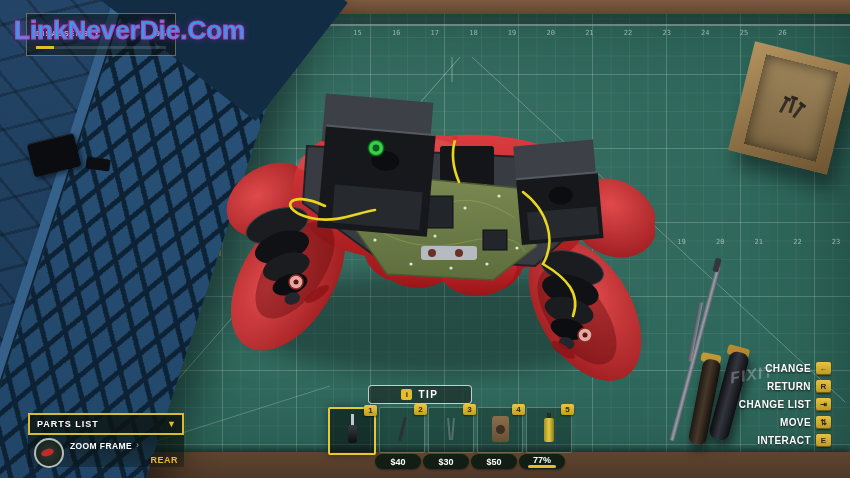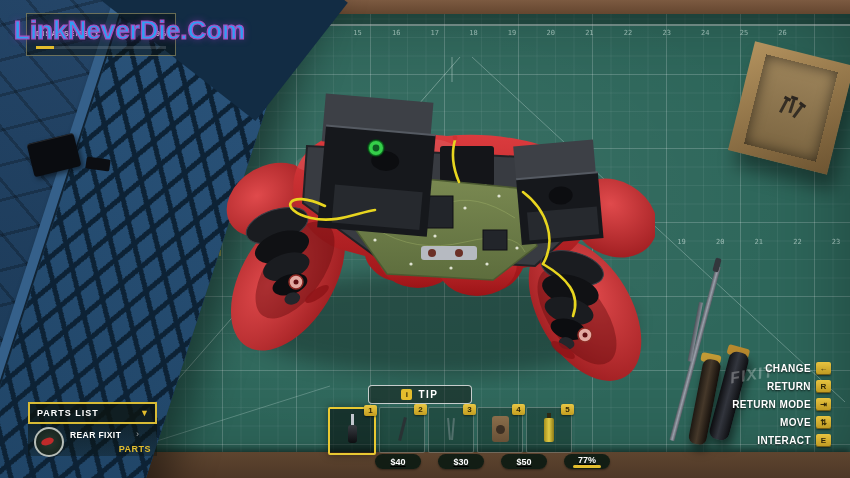--- a/index.html
+++ b/index.html
@@ -95,21 +95,21 @@
   .dis-panel{position:absolute;left:26px;top:13px;width:148px;height:41px;
     border:1px solid rgba(195,185,125,.5);background:rgba(8,14,13,.48);}
   .dis-label{position:absolute;left:9px;top:16px;font-size:7px;font-weight:700;
     letter-spacing:1.3px;color:rgba(255,255,255,.88);}
   .dis-pct{position:absolute;right:9px;top:16px;font-size:7px;font-weight:700;
     color:rgba(255,255,255,.88);}
   .dis-track{position:absolute;left:9px;right:9px;bottom:6px;height:3px;
     background:rgba(255,255,255,.14);}
   .dis-fill{height:100%;background:#e3bd2d;}
   
-  .parts{position:absolute;left:28px;top:402px;width:129px;}
+  .parts{position:absolute;left:28px;top:413px;width:156px;}
   .parts-head{position:relative;height:18px;border:2px solid #d8bb35;
     background:rgba(12,20,16,.8);display:flex;align-items:center;}
   .parts-head .t{margin-left:7px;font-size:9px;font-weight:700;letter-spacing:1px;color:#fff;}
   .parts-head .arr{position:absolute;right:6px;top:4px;font-size:9px;color:#e3bd2d;}
   .parts-row{position:relative;height:32px;background:linear-gradient(rgba(8,16,12,.62),rgba(8,16,12,.35));}
   .p-ico{position:absolute;left:6px;top:3px;width:26px;height:26px;border-radius:50%;
     border:2px solid rgba(210,216,210,.85);background:radial-gradient(#27382f,#141f1a);}
   .p-ico::after{content:"";position:absolute;left:5px;top:9px;width:13px;height:7px;
     background:#c02a2a;border-radius:50%;transform:rotate(-18deg);}
   .p-name{position:absolute;left:42px;top:6px;font-size:8.5px;font-weight:700;color:#fff;letter-spacing:.4px;}
@@ -143,21 +143,21 @@
   .tool-ico.tweezers::after{transform:rotate(5deg);margin-left:1px;}
   .tool-ico.sander::before{content:"";position:absolute;left:50%;top:8px;width:17px;height:26px;
     margin-left:-8.5px;border-radius:3px;background:linear-gradient(#8f6f4b,#6d5136);opacity:.95;}
   .tool-ico.sander::after{content:"";position:absolute;left:50%;top:17px;width:9px;height:9px;
     margin-left:-4.5px;border-radius:50%;background:#3c2f23;}
   .tool-ico.spray::before{content:"";position:absolute;left:50%;top:10px;width:10px;height:24px;
     margin-left:-5px;border-radius:2px;background:linear-gradient(90deg,#a8901e,#e0cb45,#8f7a16);}
   .tool-ico.spray::after{content:"";position:absolute;left:50%;top:5px;width:4px;height:5px;
     margin-left:-2px;background:#2e2a14;}
   
-  .prices{position:absolute;left:375px;top:454px;display:flex;gap:16px;text-decoration:underline;}
+  .prices{position:absolute;left:375px;top:454px;display:flex;gap:1px;}
   .pill{width:46px;height:15px;margin-right:1px;border-radius:8px;background:rgba(6,24,16,.85);
     display:flex;flex-direction:column;align-items:center;justify-content:center;
     color:#fff;font-size:9px;font-weight:700;box-shadow:0 1px 2px rgba(0,0,0,.4);}
   .pill .bar{height:3px;border-radius:2px;background:#e3bd2d;margin-top:0px;}
   
   .controls{position:absolute;right:19px;top:362px;display:flex;flex-direction:column;gap:5px;align-items:flex-end;}
   .ctl{display:flex;align-items:center;gap:5px;}
   .ctl .lbl{font-size:10px;font-weight:700;color:#fff;letter-spacing:.4px;
     text-shadow:0 1px 2px rgba(0,0,0,.8);}
   .key{min-width:13px;height:13px;padding:0 1px;border-radius:2px;
@@ -345,23 +345,23 @@
     <div class="site-mark">LinkNeverDie.Com</div>
     <div class="brand-mark">FIXIT</div>
 
     <div class="parts">
       <div class="parts-head">
         <span class="t">PARTS LIST</span>
         <span class="arr">▼</span>
       </div>
       <div class="parts-row">
         <div class="p-ico"></div>
-        <span class="p-name">REAR FIXIT</span>
+        <span class="p-name">ZOOM FRAME</span>
         <span class="p-chev">›</span>
-        <span class="p-cond">PARTS</span>
+        <span class="p-cond">REAR</span>
       </div>
     </div>
 
     <div class="tip">
       <span class="i">i</span>
       <span class="t">TIP</span>
     </div>
 
     <div class="slots">
       <div class="slot sel">
@@ -399,21 +399,21 @@
     <div class="controls">
       <div class="ctl">
         <span class="lbl">CHANGE</span>
         <span class="key">←</span>
       </div>
       <div class="ctl">
         <span class="lbl">RETURN</span>
         <span class="key">R</span>
       </div>
       <div class="ctl">
-        <span class="lbl">RETURN MODE</span>
+        <span class="lbl">CHANGE LIST</span>
         <span class="key">⇥</span>
       </div>
       <div class="ctl">
         <span class="lbl">MOVE</span>
         <span class="key">⇅</span>
       </div>
       <div class="ctl">
         <span class="lbl">INTERACT</span>
         <span class="key">E</span>
       </div>

